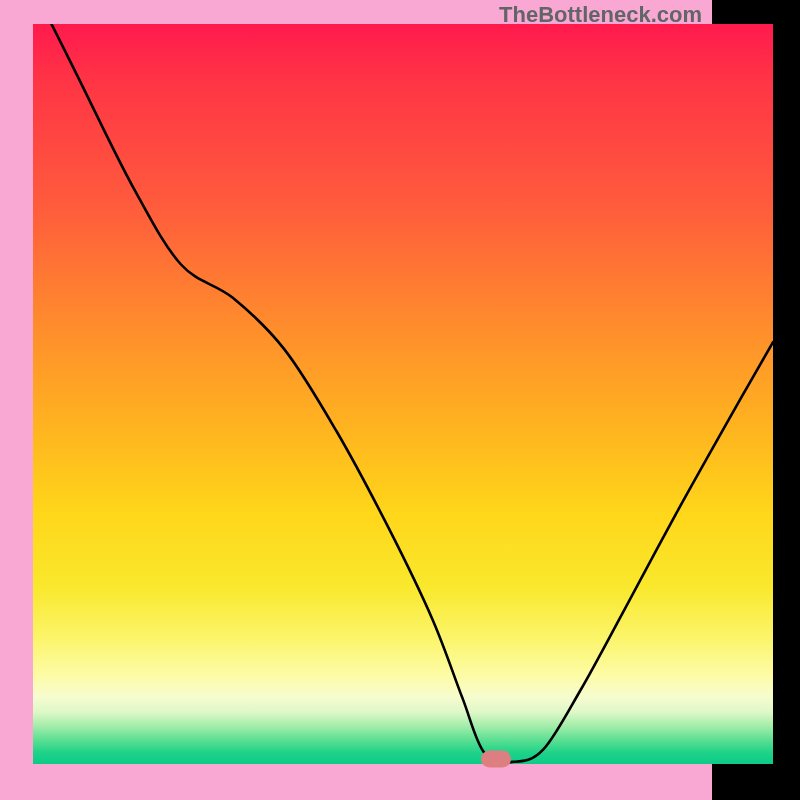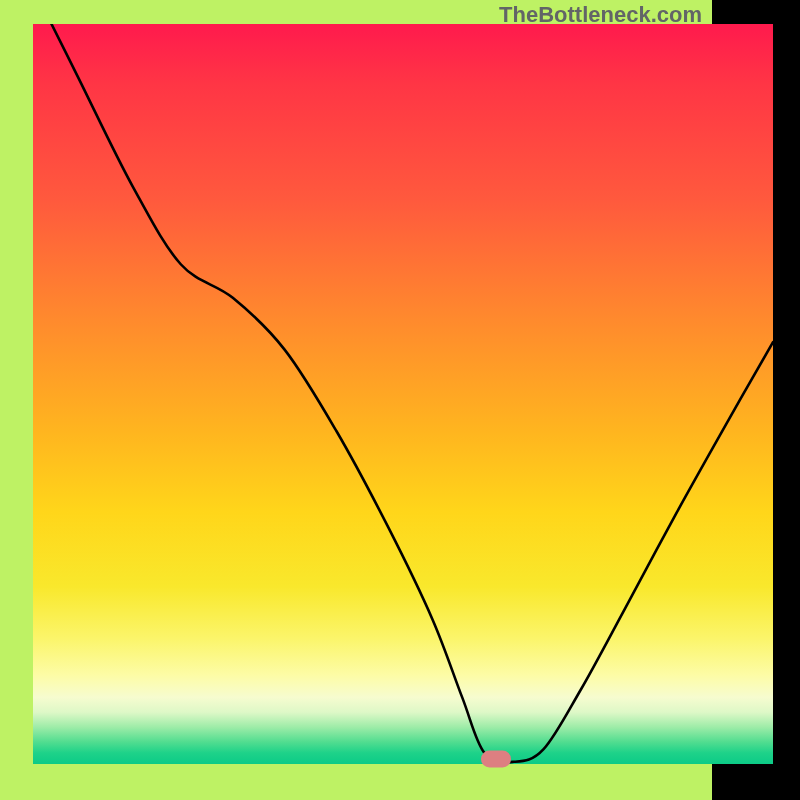--- a/index.html
+++ b/index.html
@@ -7,21 +7,21 @@
     padding: 0;
     width: 800px;
     height: 800px;
     background: #000;
     overflow: hidden;
   }
   .frame {
     position: relative;
     width: 712px;
     height: 800px;
-    background: #bef264;
+    background: #f9a8d4;
   }
   .watermark {
     position: absolute;
     top: 2px;
     right: 10px;
     color: #626567;
     font-family: Arial, Helvetica, sans-serif;
     font-size: 22px;
     font-weight: bold;
     z-index: 50;

